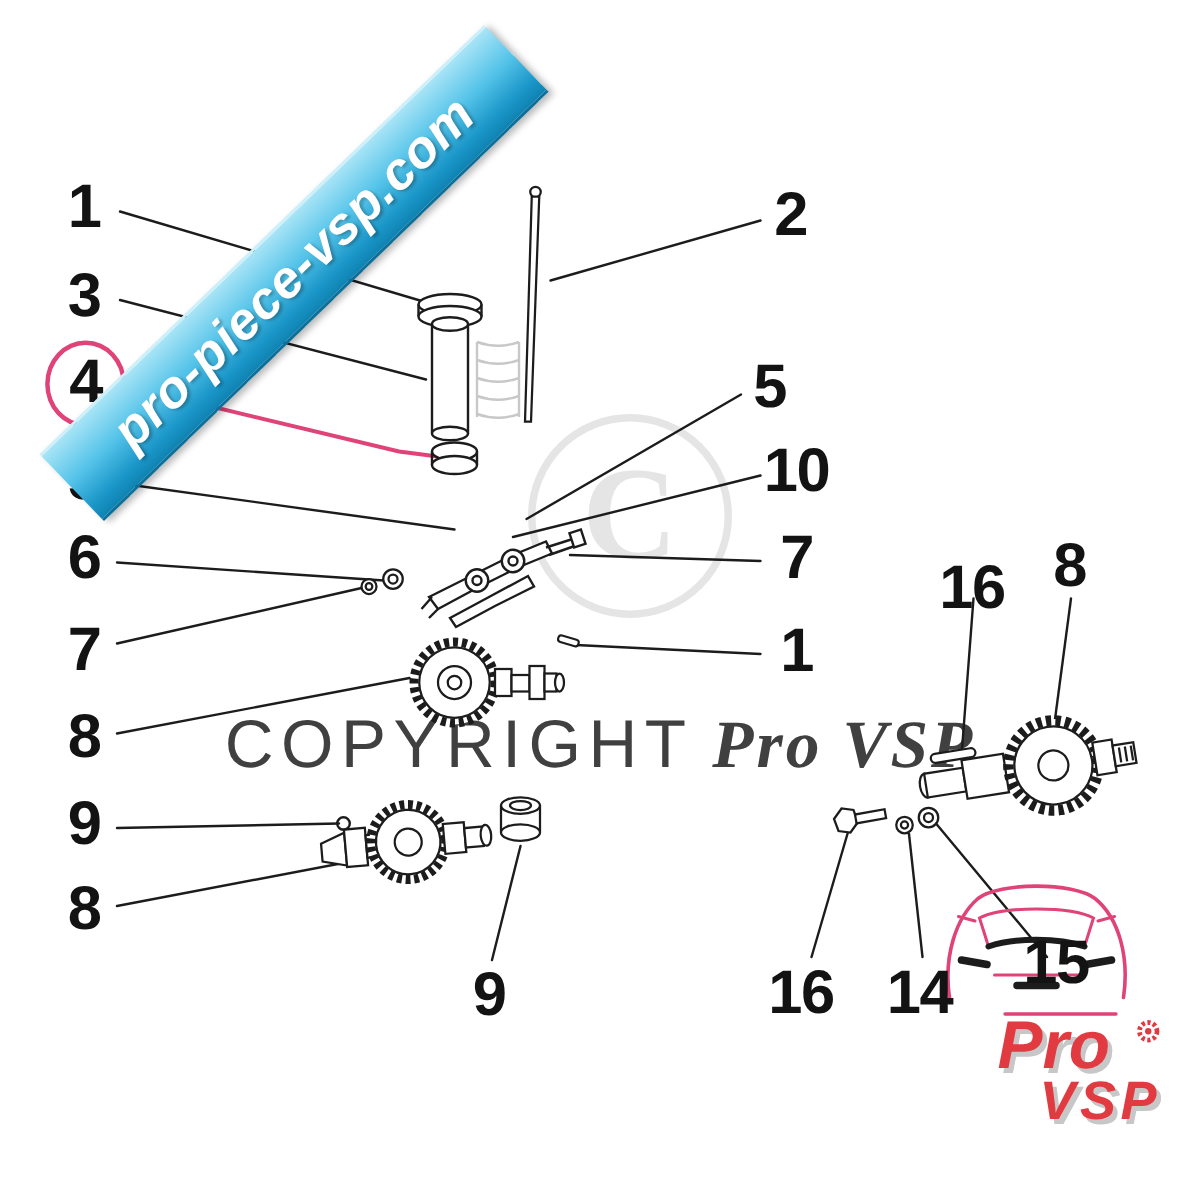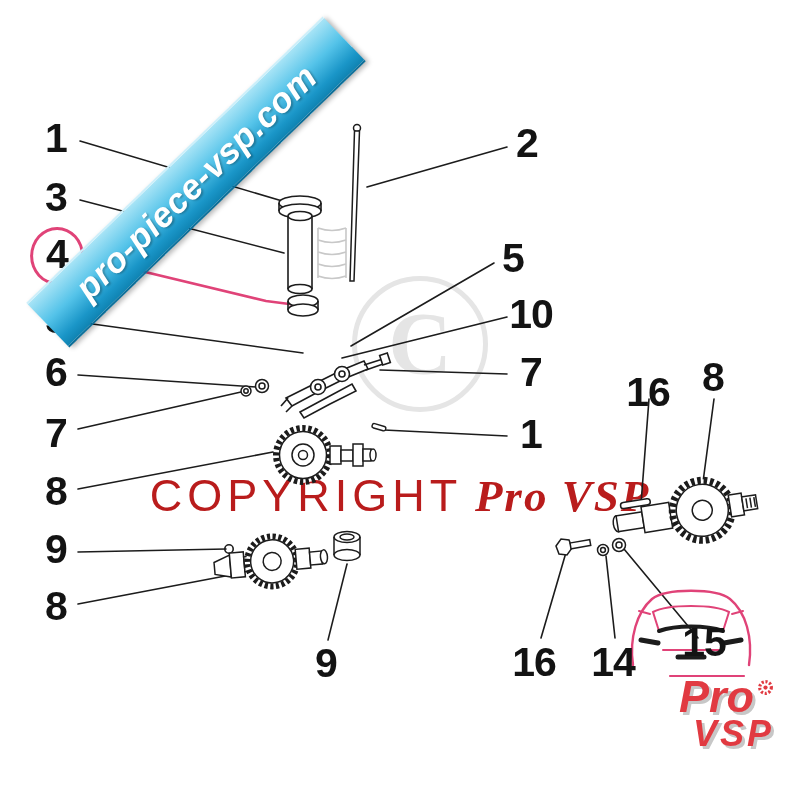--- a/index.html
+++ b/index.html
@@ -14,21 +14,21 @@
   
   .wm-symbol {
     position: absolute; left: 352px; top: 276px; width: 126px; height: 126px;
     border: 5px solid #e5e5e5; border-radius: 50%;
     display: flex; align-items: center; justify-content: center;
     z-index: 1; color: #e5e5e5; font-size: 88px; font-weight: bold;
     font-family: "Liberation Serif", serif; line-height: 1;
   }
   .wm-text {
     position: absolute; left: 0; top: 470px; width: 800px; text-align: center;
-    z-index: 1; color: #b91c1c; font-size: 45px; white-space: nowrap;
+    z-index: 1; color: #404040; font-size: 45px; white-space: nowrap;
   }
   .wm-copy { letter-spacing: 5px; }
   .wm-brand { font-family: "Liberation Serif", serif; font-style: italic; font-weight: bold; letter-spacing: 2px; }
 
   .art { position: absolute; left: 0; top: 0; z-index: 2; }
 
   
   .ribbon {
     position: absolute; left: -10px; top: 151px; width: 412px; height: 58px;
     transform: rotate(-44deg);
@@ -53,21 +53,21 @@
     border: 3.5px solid #e04378; border-radius: 50%;
     padding: 4px 13px 7px;
   }
 
   
   .logo {
     position: absolute; right: 26px; top: 676px; text-align: right; z-index: 3;
     color: #e13a41; font-style: italic; font-weight: 700; line-height: .92;
     text-shadow: 3px 3px 0 #c7c7c7;
   }
-  .logo .l1 { font-size: 45px; display: flex; align-items: flex-start; justify-content: flex-end; gap: 3px; }
+  .logo .l1 { font-size: 45px; display: flex; align-items: flex-start; justify-content: flex-end; gap: 17px; }
   .logo .l2 { font-size: 36px; letter-spacing: 3px; }
   .gear-icon { margin-top: 3px; }
 </style>
 </head>
 <body>
 
 <div class="stage">
 
   <div class="wm-symbol">C</div>
   <div class="wm-text">

